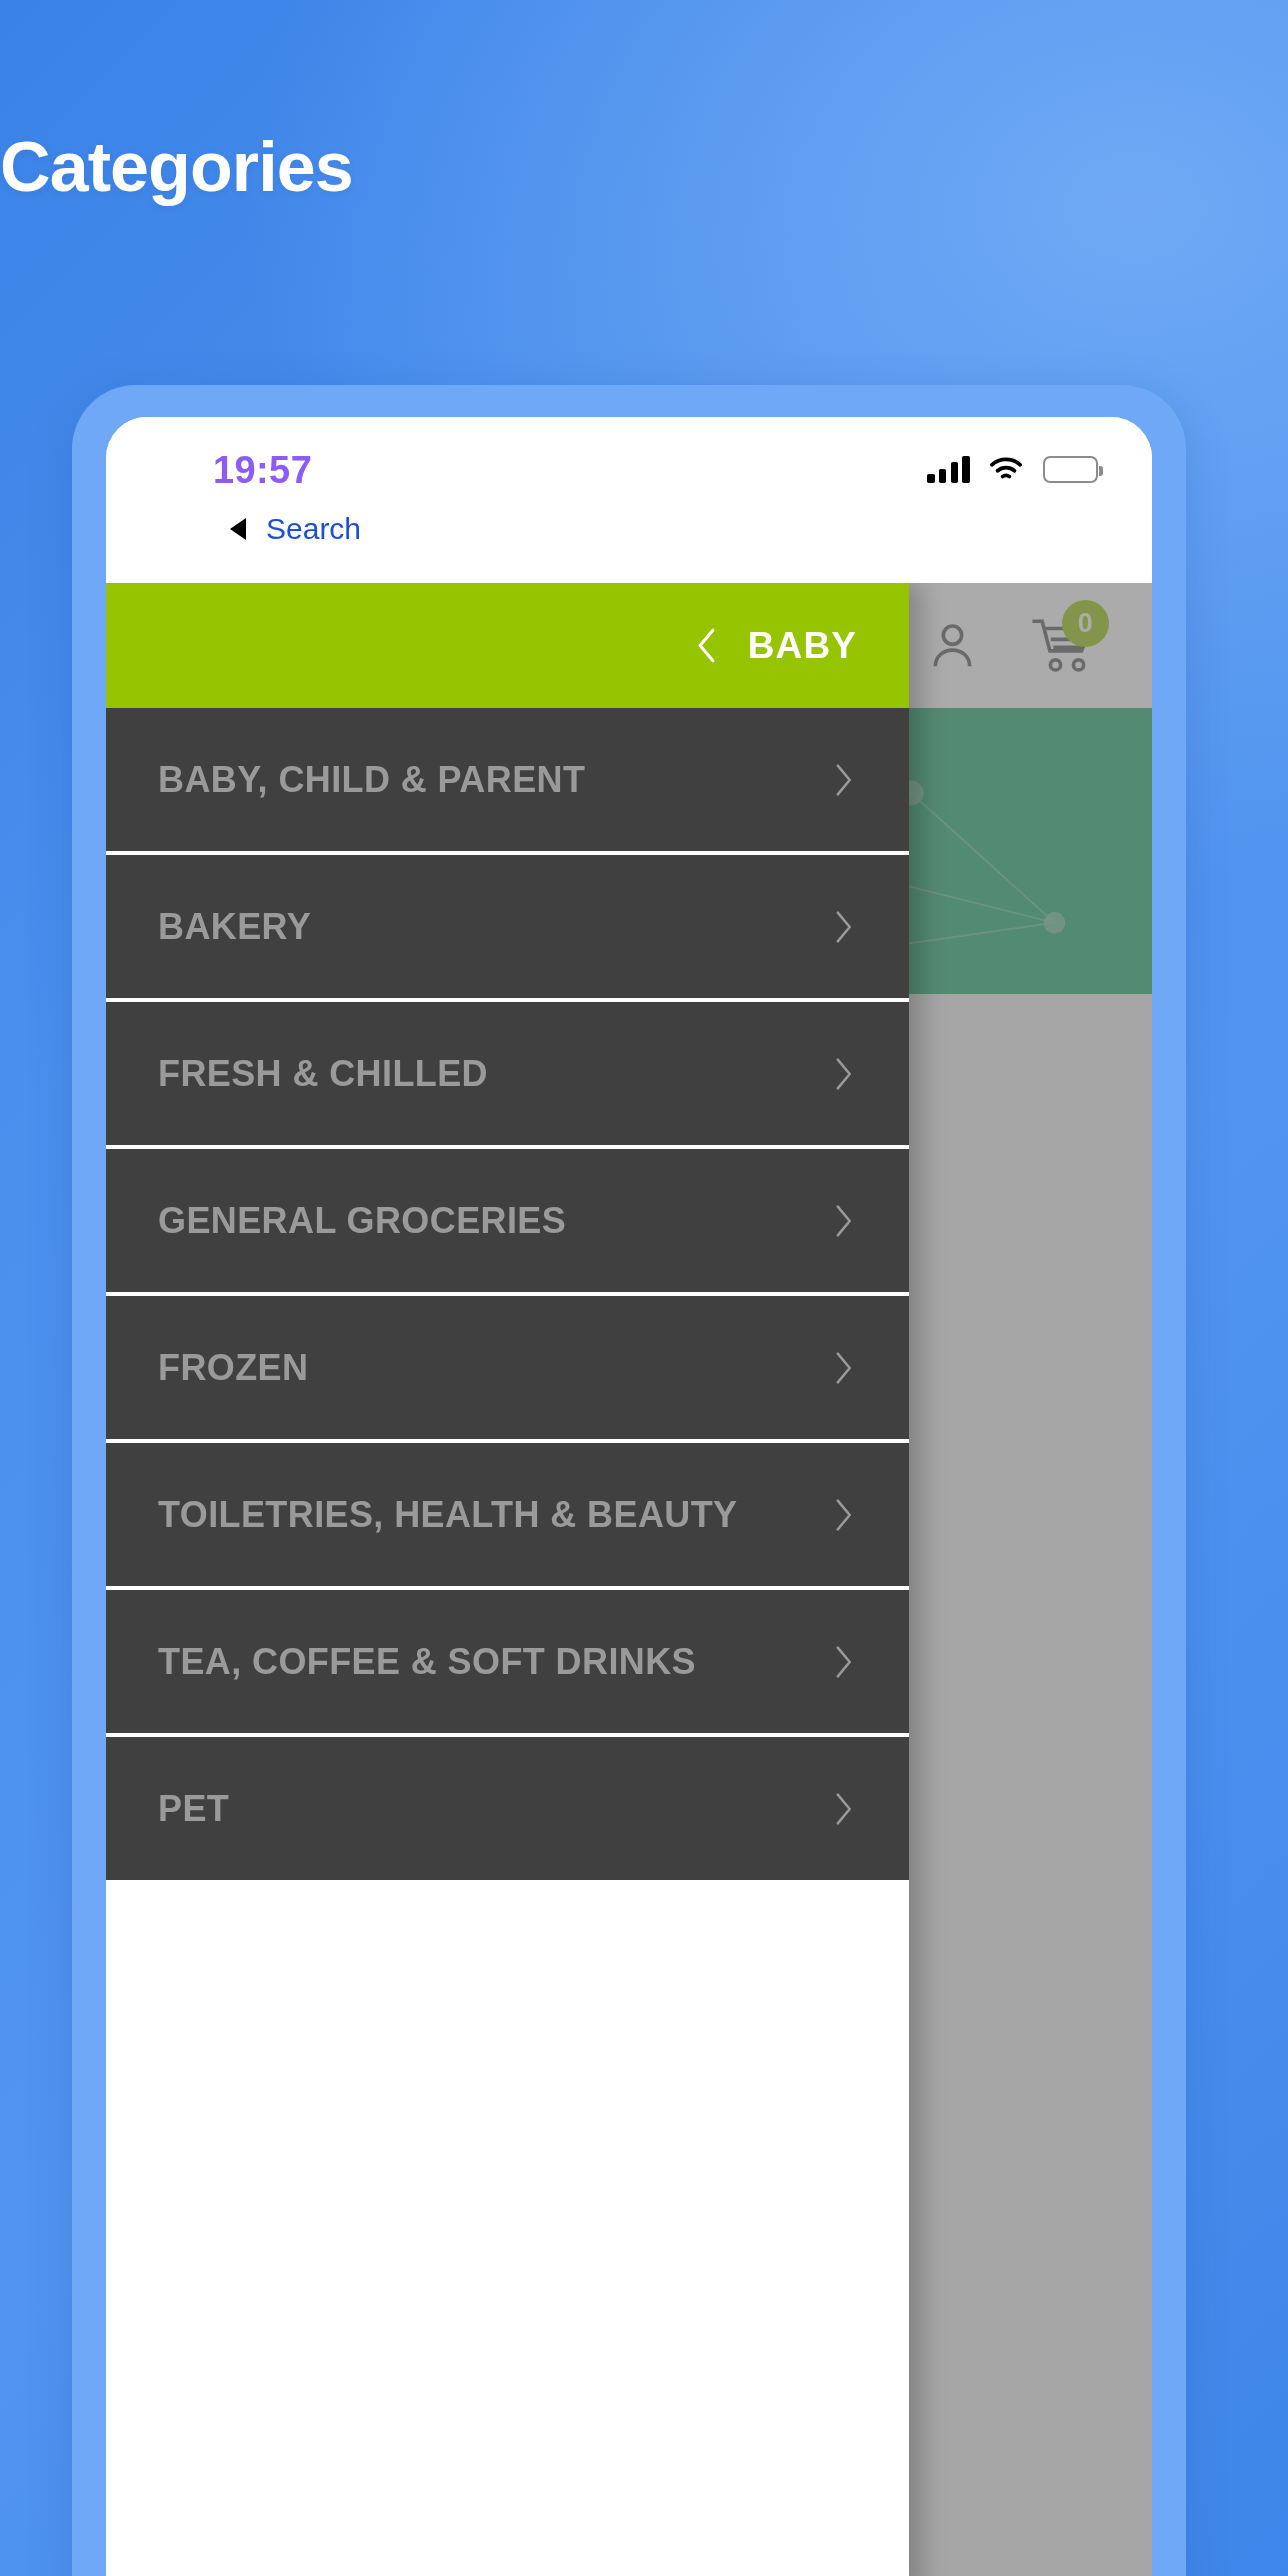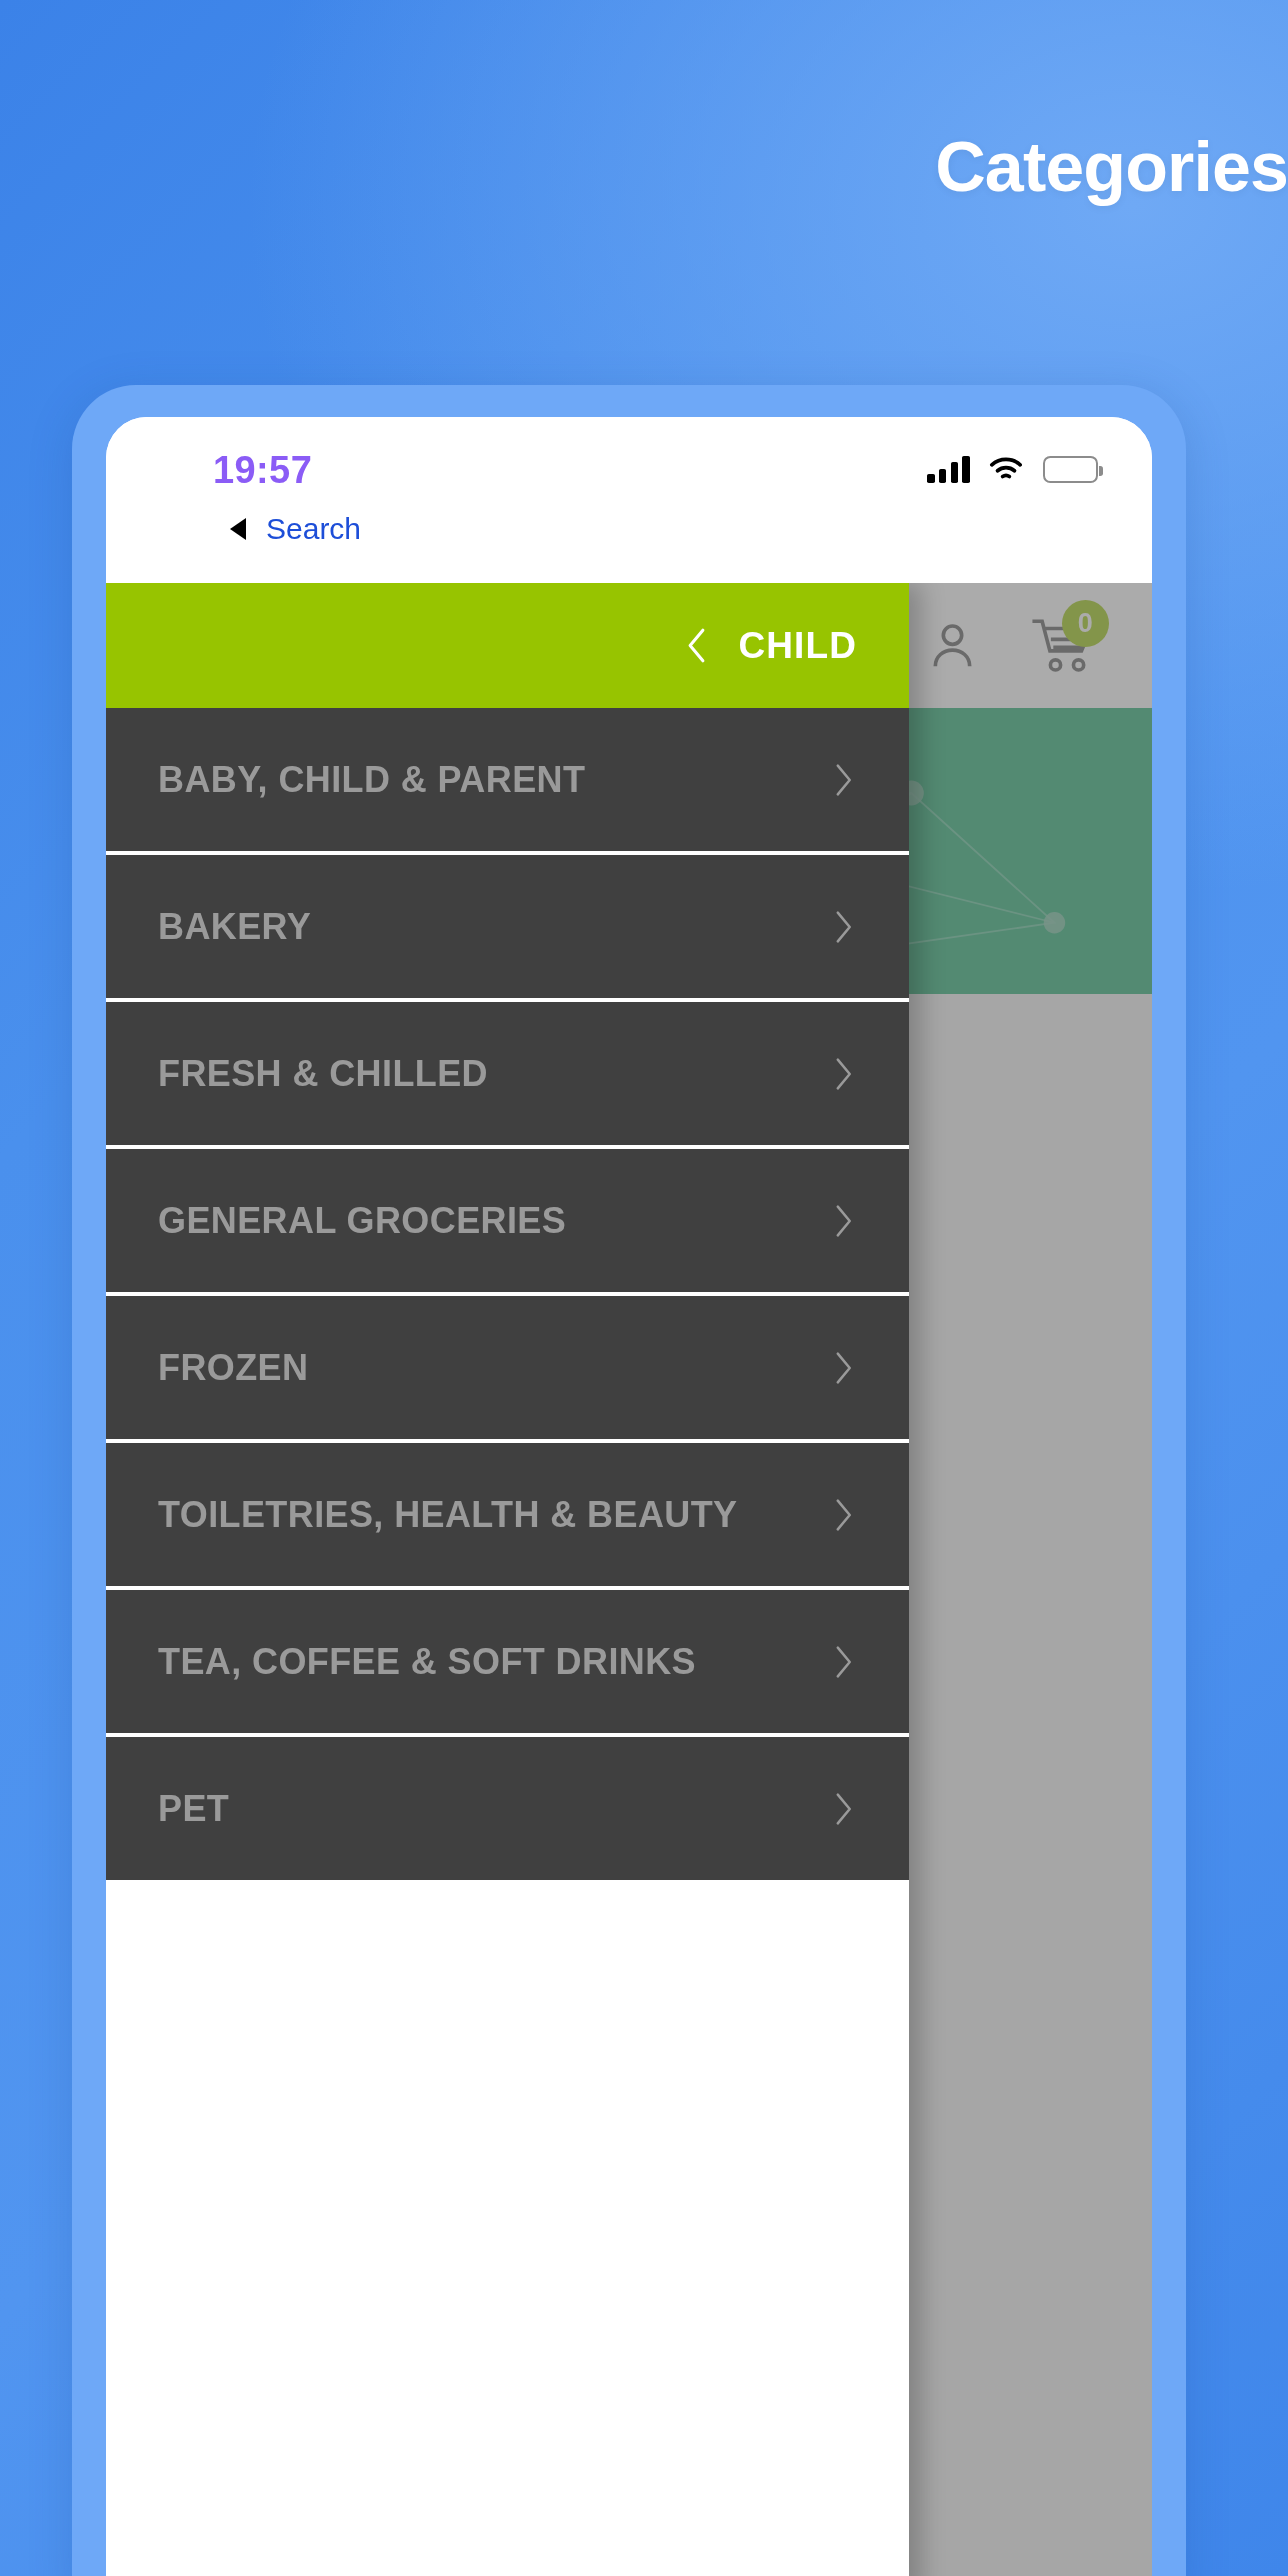--- a/index.html
+++ b/index.html
@@ -10,21 +10,21 @@
   body {
     background:
       radial-gradient(ellipse 1610px 1252px at 88% 8%, #6fa9f5 0%, rgba(111,169,245,0) 55%),
       linear-gradient(135deg, #3b82e8 0%, #4a90ed 30%, #5195f0 60%, #3f86ea 100%);
     position:relative;
   }
 
   
   .hero-title {
     position:absolute; top:132px; left:0; width:100%;
-    text-align:right; color:#ffffff;
+    text-align:left; color:#ffffff;
     font-size:70px; font-weight:bold; letter-spacing:-0.9px;
     line-height:1;
     text-shadow:0 1.8px 9px rgba(0,0,0,0.06);
   }
 
   
   .phone-frame {
     position:absolute; left:72px; top:385px;
     width:1114px; height:2209px;
     background:#6ea8f7;
@@ -252,21 +252,21 @@
 
       <div class="dim-overlay"></div>
     </div>
 
     <div class="drawer">
       <div class="drawer-header">
         <div class="drawer-back">
           <svg class="chev-left" viewBox="0 0 18 30" fill="none" stroke="#ffffff" stroke-width="2.4" stroke-linecap="round" stroke-linejoin="round">
             <polyline points="14,3 4,15 14,27"></polyline>
           </svg>
-          <span>CHILD</span>
+          <span>BABY</span>
         </div>
       </div>
 
       <div class="cat-list" id="cat-list">
           <div class="cat-item">
             <span class="cat-label">BABY, CHILD &amp; PARENT</span>
             <svg class="chev-right" viewBox="0 0 18 30" fill="none" stroke="#9a9a9a" stroke-width="2.1" stroke-linecap="round" stroke-linejoin="round">
               <polyline points="4,3 14,15 4,27"></polyline>
             </svg>
           </div>

